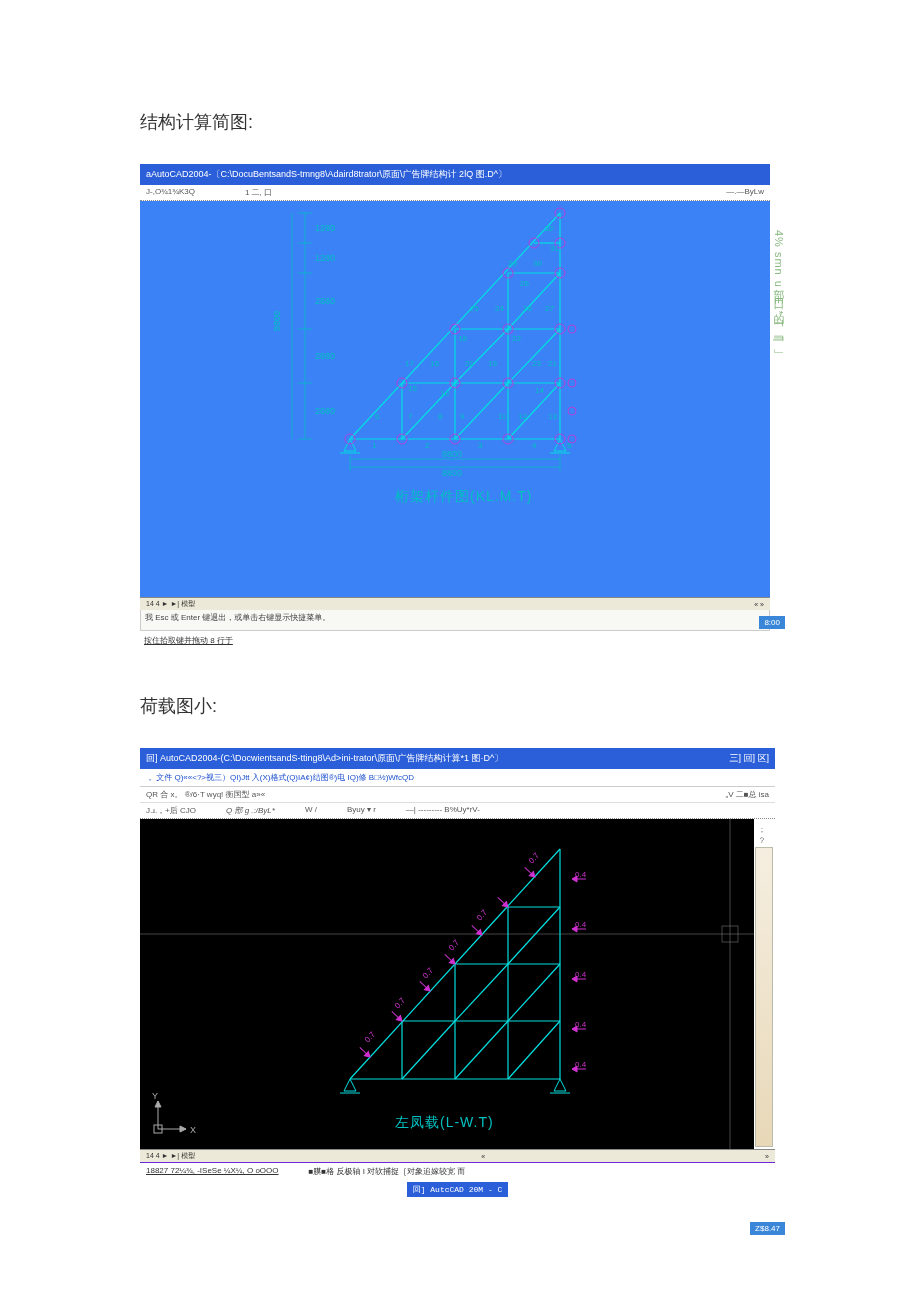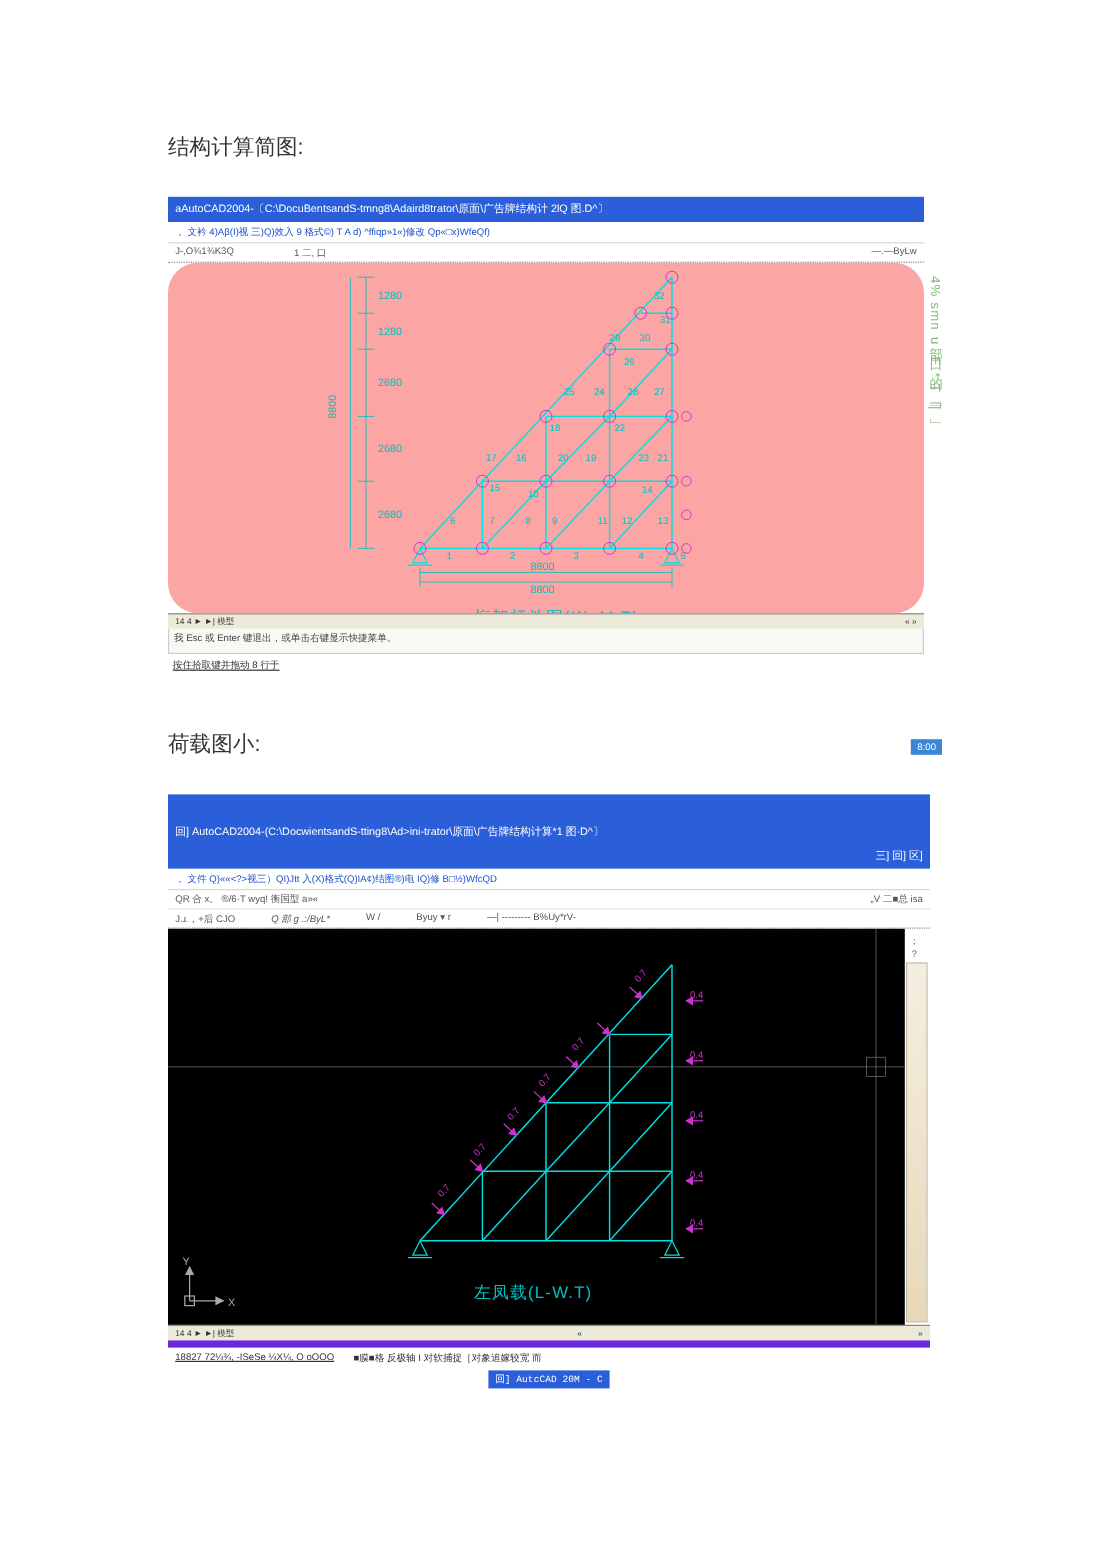--- a/index.html
+++ b/index.html
@@ -31,21 +31,20 @@
     padding: 4px 6px;
     font-size: 9px;
     display: flex;
     align-items: center;
     justify-content: space-between;
   }
   .title-bar .buttons {
     display: flex;
     gap: 4px;
     font-size: 9px;
-    margin-top: 41px;
   }
   .menu-bar {
     background: #fff;
     color: #1a1a1a;
     padding: 3px 6px;
     font-size: 8px;
     border-bottom: 1px solid #ccc;
   }
   .menu-bar .blue { color: #1a4fd0; }
   .toolbar-row {
@@ -62,25 +61,24 @@
   .layer-row {
     background: #fff;
     color: #555;
     padding: 2px 6px;
     font-size: 8px;
     border-bottom: 1px dotted #888;
     display: flex;
     gap: 50px;
   }
   .canvas-wrap {
-    background: #fca5a5;
+    background: #3b82f6;
     position: relative;
-    height: 292px;
+    height: 396px;
     overflow: hidden;
-    border-radius: 25px;
   }
   .canvas-wrap2 {
     background: #000;
     position: relative;
     height: 330px;
     overflow: hidden;
   }
   .scrollbar-h {
     height: 12px;
     background: #ece9d8;
@@ -97,26 +95,26 @@
     background: #f8f8f4;
     border: 1px solid #ccc;
     border-top: none;
     padding: 2px 4px;
     font-size: 8px;
     color: #444;
     min-height: 16px;
   }
   .status-line {
     background: #fff;
-    border-top: 6px solid #6d28d9;
+    border-top: 1px solid #6d28d9;
     padding: 3px 6px;
     font-size: 8px;
     color: #333;
     display: flex;
-    gap: 16px;
+    gap: 30px;
   }
   .footer-link {
     font-size: 8px;
     color: #333;
     padding: 4px 0 0 4px;
     text-decoration: underline;
   }
   .side-rotated {
     position: absolute;
     right: 134px;
@@ -164,23 +162,20 @@
 
 <div class="page">
 
   <h2 class="section-title">结构计算简图:</h2>
 
   <div class="side-rotated">4% smn 部u 口 E的 * T 「「「 |」</div>
 
   <div class="cad-block">
     <div class="title-bar">
       <span>aAutoCAD2004-〔C:\DocuBentsandS-tmng8\Adaird8trator\原面\广告牌结构计 2lQ 图.D^〕</span>
-    </div>
-    <div class="menu-bar">
-      <span class="blue">， 文衿 4)Aβ(I)视 三)Q)效入 9 格式©) T A d) ^ffiqp»1«)修改 Qp«□x)WfeQf)</span>
     </div>
     <div class="layer-row">
       <span>J-,O¾1¾K3Q</span>
       <span>1 二, 口</span>
       <span style="margin-left:auto">—.—ByLw</span>
     </div>
 
     <div class="canvas-wrap">
       <svg class="truss-svg" width="630" height="320">
 

